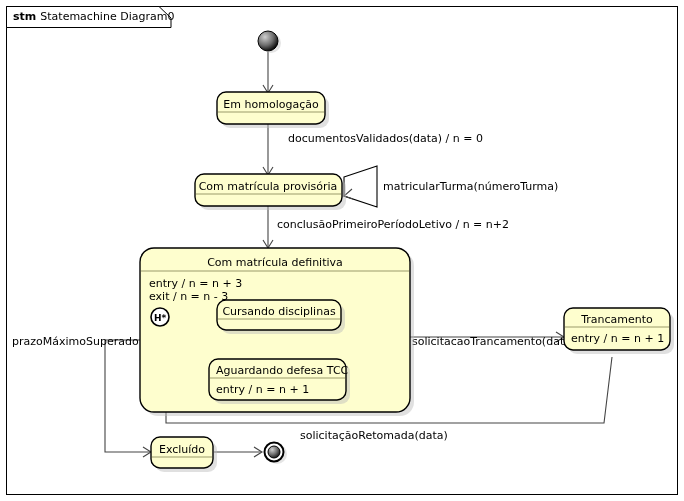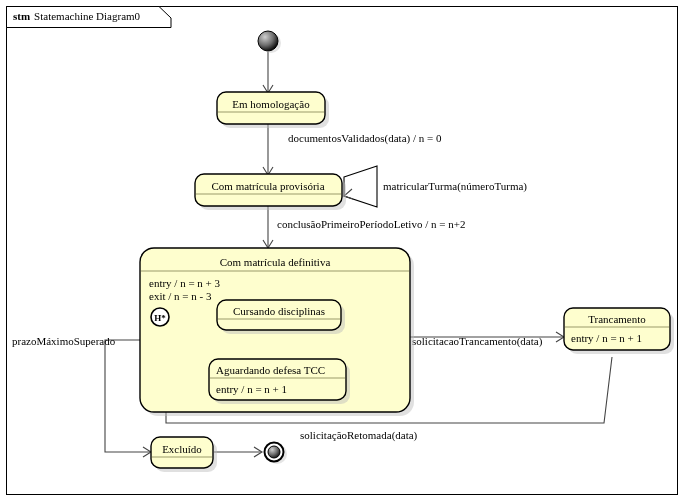--- a/index.html
+++ b/index.html
@@ -12,21 +12,20 @@
     height: 501px;
     font-family: "DejaVu Sans", "Liberation Sans", sans-serif;
     position: relative;
     overflow: hidden;
   }
   #canvas {
     position: absolute;
     left: 0; top: 0;
     width: 684px;
     height: 501px;
-    font-family: Liberation Serif, serif;
   }
   svg#diagram {
     position: absolute;
     left: 0; top: 0;
     width: 684px;
     height: 501px;
   }
   .frame-rect {
     fill: #ffffff;
     stroke: #000000;

